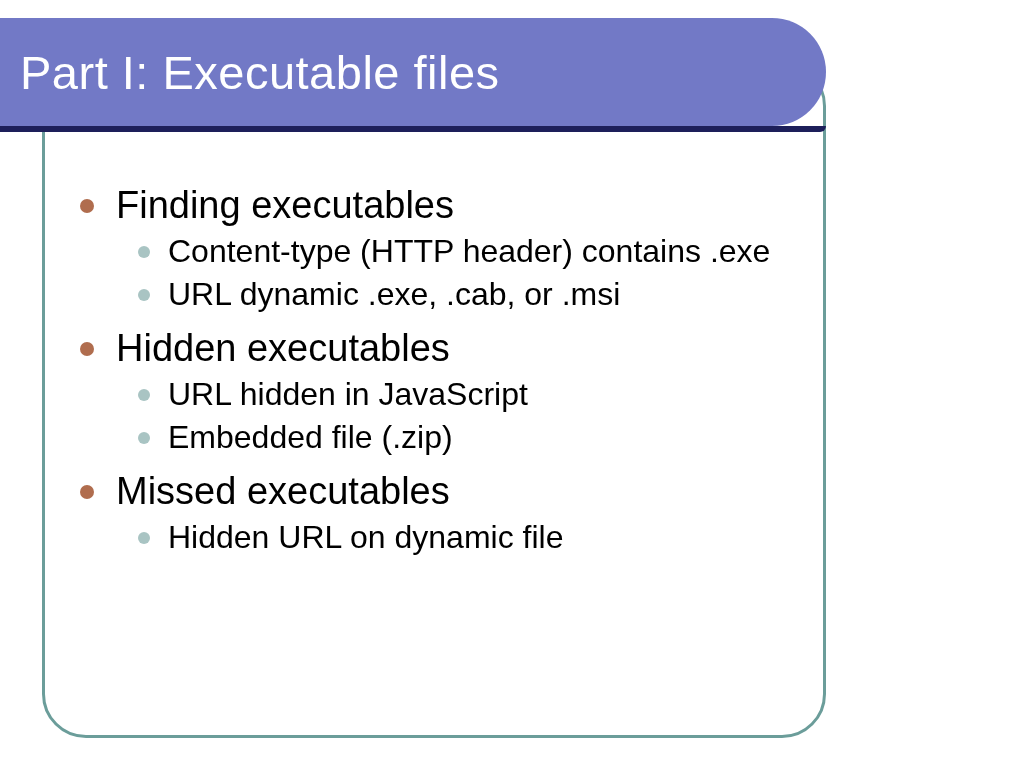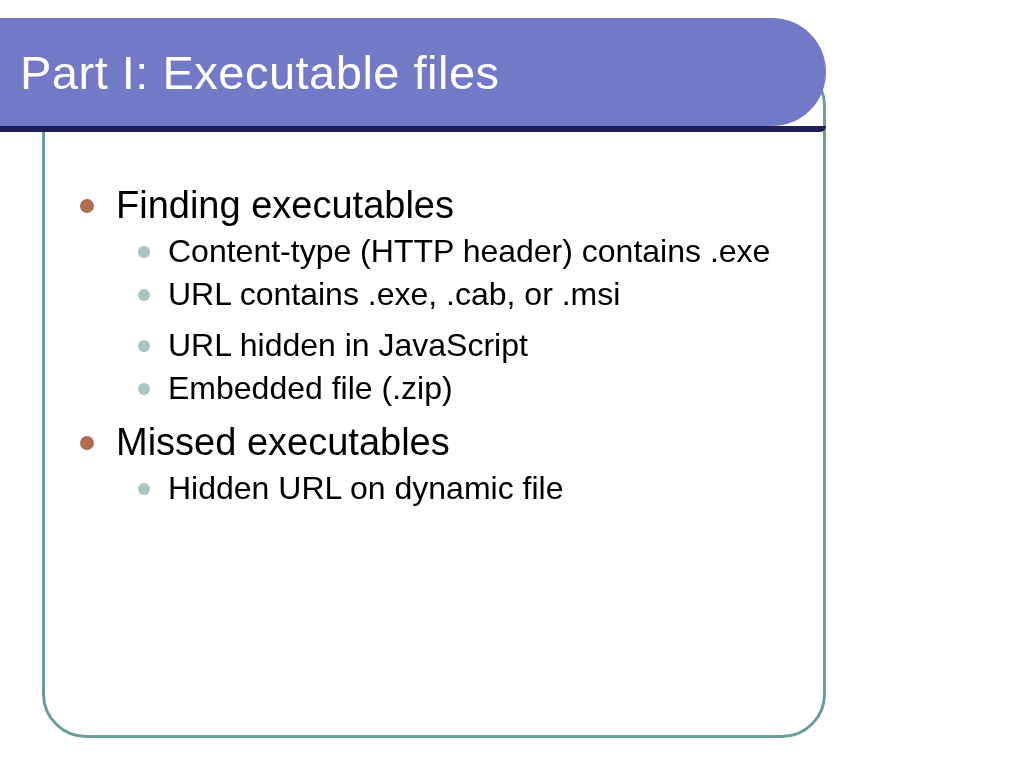--- a/index.html
+++ b/index.html
@@ -113,25 +113,29 @@
       <div class="l1">
         <span class="dot"></span>
         <span>Finding executables</span>
       </div>
       <div class="l2">
         <span class="dot"></span>
         <span>Content-type (HTTP header) contains .exe</span>
       </div>
       <div class="l2">
         <span class="dot"></span>
-        <span>URL contains .exe, .cab, or .msi</span>
+        <span>URL dynamic .exe, .cab, or .msi</span>
       </div>
     </div>
 
     <div class="group">
+      <div class="l1">
+        <span class="dot"></span>
+        <span>Hidden executables</span>
+      </div>
       <div class="l2">
         <span class="dot"></span>
         <span>URL hidden in JavaScript</span>
       </div>
       <div class="l2">
         <span class="dot"></span>
         <span>Embedded file (.zip)</span>
       </div>
     </div>
 

